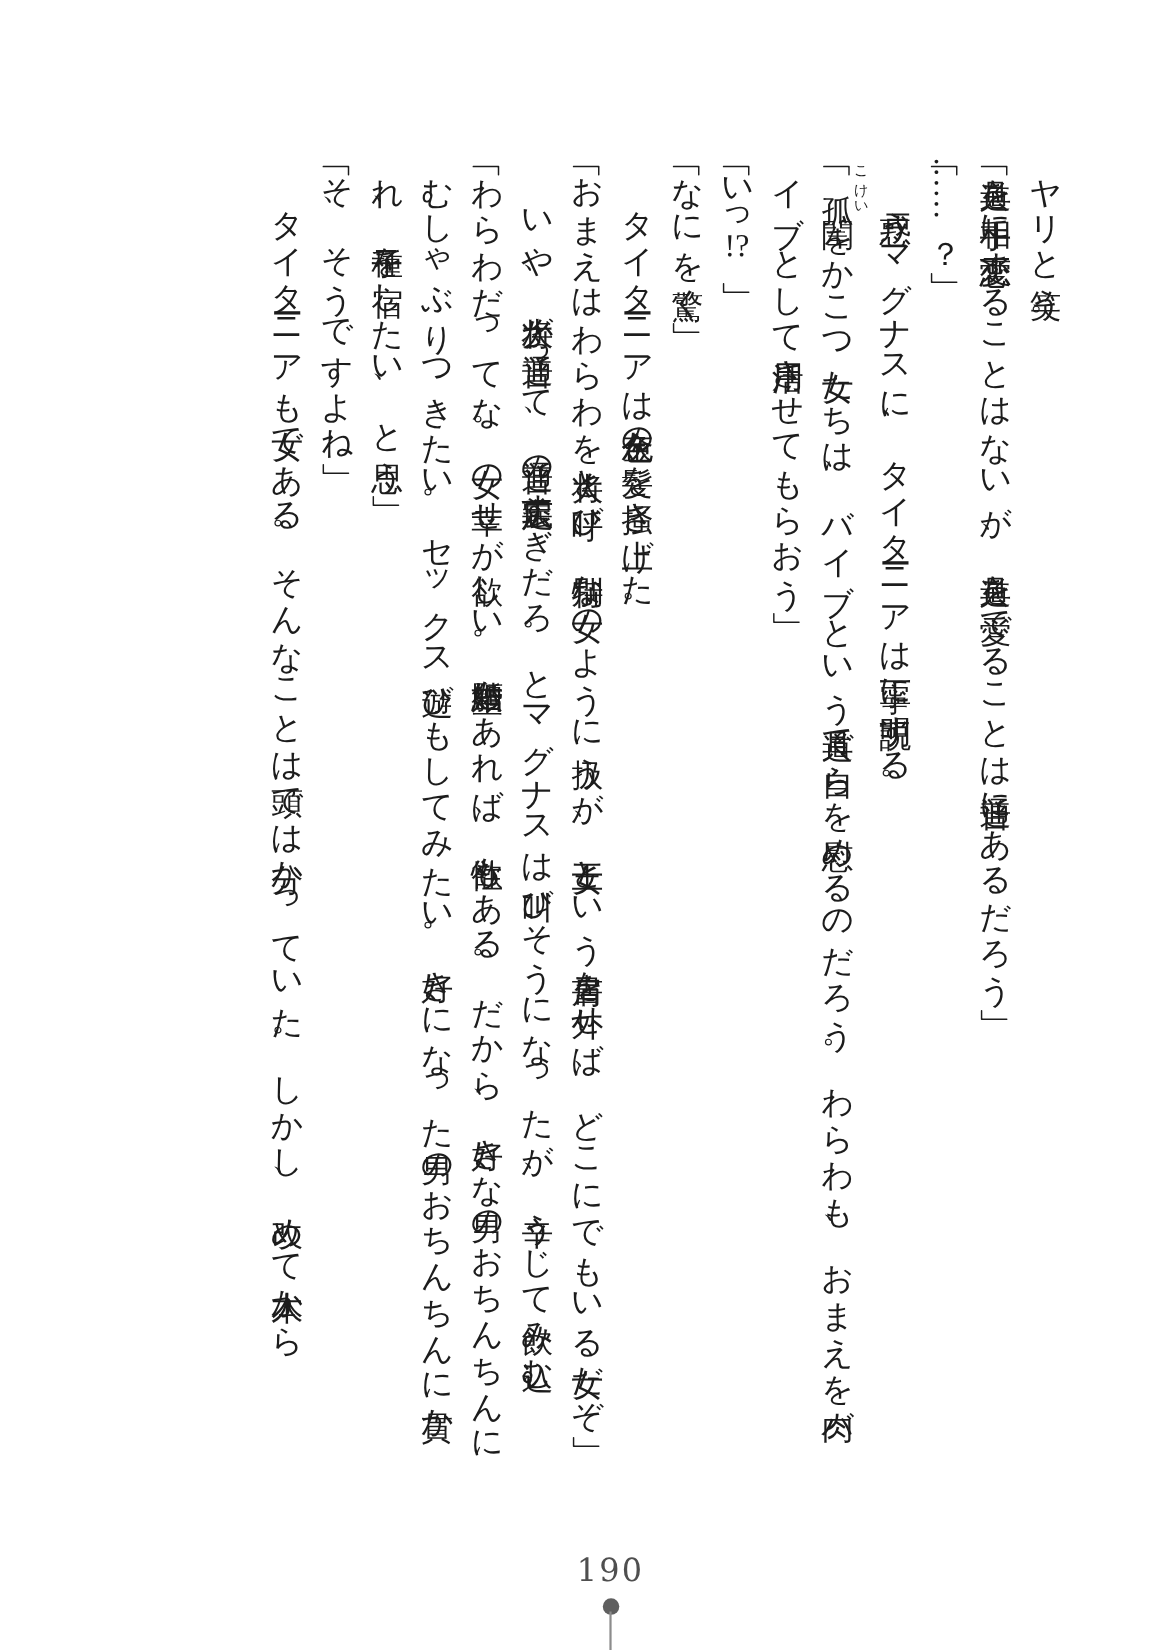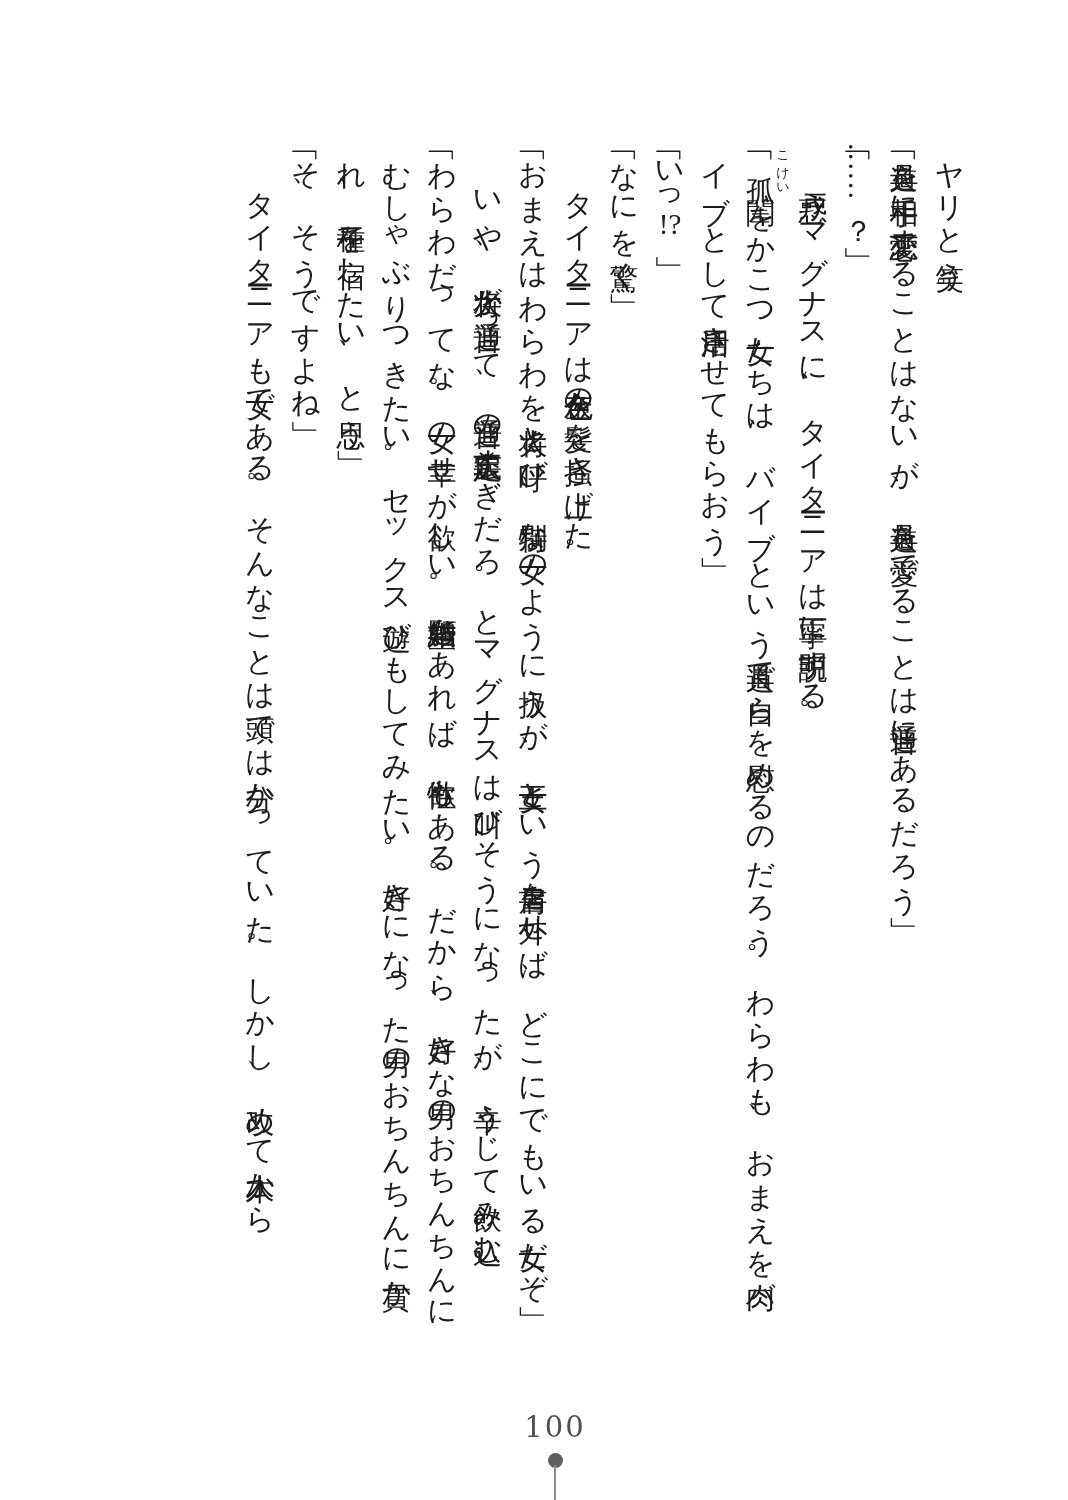--- a/index.html
+++ b/index.html
@@ -75,19 +75,19 @@
       <p class="para">「いっ<span class="tcy">!?</span>」</p>
       <p class="para">「なにを驚く」</p>
       <p class="para indent">タイターニアは灰金色の髪を掻き上げた。</p>
       <p class="para">「おまえはわらわを大将と呼び、特別な女のように扱うが、王女という肩書を外せば、どこにでもいる女だぞ」</p>
       <p class="para indent">いや、大将が普通って、普通の定義広すぎだろ。とマグナスは叫びそうになったが、辛うじて飲み込む。</p>
       <p class="para">「わらわだってな。女の幸せが欲しい。結婚願望もあれば、性欲もある。だから、好きな男のおちんちんにむしゃぶりつきたい。セックス遊びもしてみたい。好きになった男のおちんちんに貫かれ、子種を宿したい、と思う」</p>
       <p class="para">「そ、そうですよね」</p>
       <p class="para indent">タイターニアも女である。そんなことは頭では分かっていた。しかし、改めて本人から</p>
     </main>
 
-  <div class="page-number">100</div>
+  <div class="page-number">190</div>
 
   <div class="footer-dot"></div>
 
   <div class="footer-line"></div>
 
 </div>
 
 </body></html>

